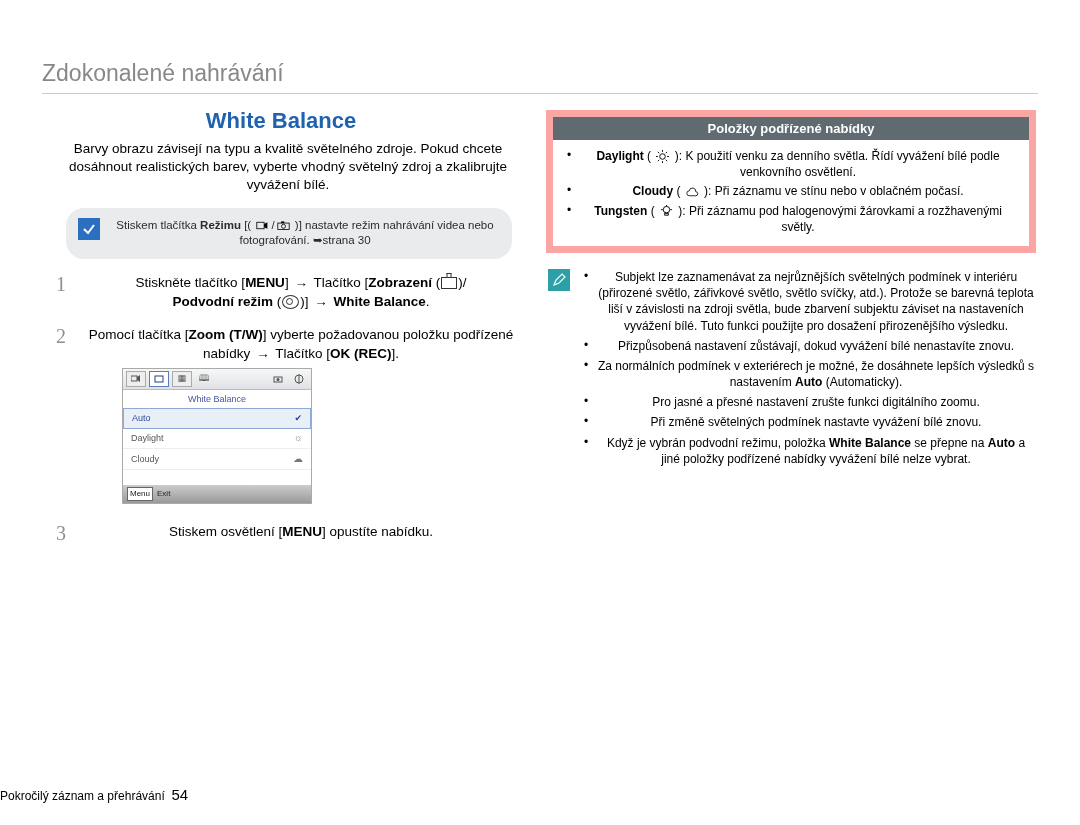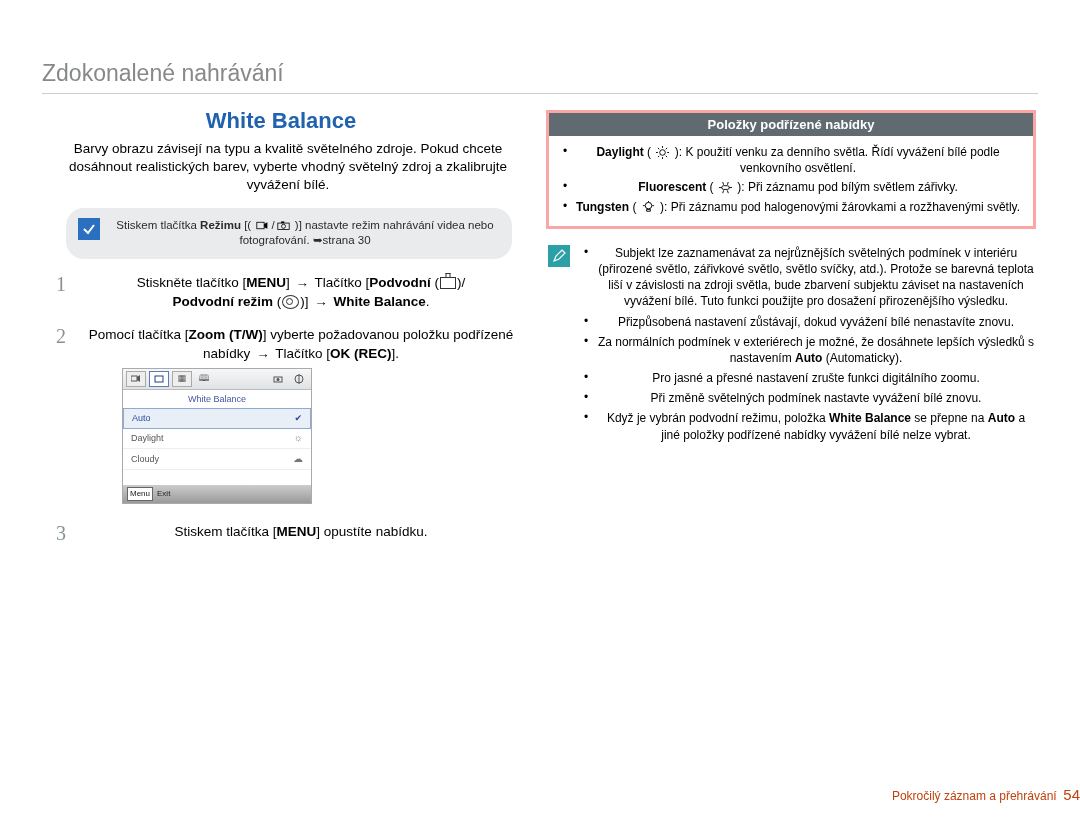--- a/index.html
+++ b/index.html
@@ -161,21 +161,21 @@
   .ms-foot{
     background:linear-gradient(#ccc,#9a9a9a);
     font-size:8px;color:#222;
     padding:2px 4px;
     display:flex;align-items:center;gap:4px;
   }
   .ms-foot .m{background:#fff;border:1px solid #666;padding:0 2px;}
 
   
   .submenu-box{
-    border:3px solid #fca5a5;
+    border:7px solid #fca5a5;
     margin-top:2px;
   }
   .submenu-head{
     background:#5f6a71;color:#fff;font-weight:bold;
     font-size:13px;padding:4px 10px;
   }
   .submenu-body{
     padding:8px 12px;
   }
   .submenu-body ul{margin:0;padding-left:0;list-style:none;}
@@ -203,23 +203,23 @@
   .note2 ul{margin:0;padding:0;list-style:none;}
   .note2 li{
     position:relative;padding-left:14px;margin-bottom:4px;
   }
   .note2 li::before{content:"•";position:absolute;left:2px;top:-1px;}
 
   .footer{
     position:absolute;
     bottom:22px;
     left:0;right:0;
-    text-align:right;
+    text-align:left;
     font-size:12px;
-    color:#c2410c;
+    color:#000000;
   }
   .footer .pnum{font-size:15px;}
 </style>
 </head>
 <body>
 
 <div class="page">
   <h1 class="chapter">Zdokonalené nahrávání</h1>
   <hr class="hr">
 
@@ -246,21 +246,21 @@
               <rect x="5" y="1" width="4" height="2" fill="#000"></rect>
             </svg>
           <span> )] nastavte režim nahrávání videa nebo fotografování. </span><span>➥strana 30</span>
         </div>
       </div>
 
       <ol class="steps">
         <li>
           <span>Stiskněte tlačítko [</span><span class="bold">MENU</span><span>] </span>
           <span class="arrow">→</span>
-          <span> Tlačítko [</span><span class="bold">Podvodní</span><span> (</span><span class="disp-icon"></span><span>)/</span>
+          <span> Tlačítko [</span><span class="bold">Zobrazení</span><span> (</span><span class="disp-icon"></span><span>)/</span>
           <br>
           <span class="bold">Podvodní režim</span><span> (</span><span class="diver-icon"></span><span>)] </span>
           <span class="arrow">→</span>
           <span class="bold">White Balance</span><span>.</span>
         </li>
         <li>
           <span>Pomocí tlačítka [</span><span class="bold">Zoom (T/W)</span><span>] vyberte požadovanou položku podřízené nabídky </span>
           <span class="arrow">→</span>
           <span> Tlačítko [</span><span class="bold">OK (REC)</span><span>].</span>
 
@@ -307,21 +307,21 @@
                 <span class="mic">☁</span>
               </div>
             <div class="ms-blank"></div>
             <div class="ms-foot">
                 <span class="m">Menu</span>
                 <span>Exit</span>
               </div>
           </div>
         </li>
         <li>
-          <span>Stiskem tlačítka [</span><span class="bold">MENU</span><span>] opustíte nabídku.</span>
+          <span>Stiskem osvětlení [</span><span class="bold">MENU</span><span>] opustíte nabídku.</span>
         </li>
       </ol>
     </div>
 
     <div class="col col-right">
       <div class="submenu-box">
         <div class="submenu-head">Položky podřízené nabídky</div>
         <div class="submenu-body">
           <ul id="submenu-list">
               <li><span class="bold">Daylight</span> ( <svg class="wb-icon" viewBox="0 0 14 14">
@@ -330,29 +330,23 @@
                     <line x1="7" y1="0" x2="7" y2="2"></line>
                     <line x1="7" y1="12" x2="7" y2="14"></line>
                     <line x1="0" y1="7" x2="2" y2="7"></line>
                     <line x1="12" y1="7" x2="14" y2="7"></line>
                     <line x1="2" y1="2" x2="3.5" y2="3.5"></line>
                     <line x1="10.5" y1="10.5" x2="12" y2="12"></line>
                     <line x1="2" y1="12" x2="3.5" y2="10.5"></line>
                     <line x1="10.5" y1="3.5" x2="12" y2="2"></line>
                   </g>
                 </svg> ): K použití venku za denního světla. Řídí vyvážení bílé podle venkovního osvětlení.</li>
-              <li><span class="bold">Fluorescent</span> ( <svg class="wb-icon" viewBox="0 0 14 14">
-                  <rect x="3" y="4" width="8" height="4" rx="2" fill="none" stroke="#000"></rect>
-                  <line x1="3" y1="6" x2="0" y2="6" stroke="#000"></line>
-                  <line x1="11" y1="6" x2="14" y2="6" stroke="#000"></line>
-                  <line x1="5" y1="3" x2="4" y2="0" stroke="#000"></line>
-                  <line x1="9" y1="3" x2="10" y2="0" stroke="#000"></line>
-                  <line x1="5" y1="9" x2="4" y2="12" stroke="#000"></line>
-                  <line x1="9" y1="9" x2="10" y2="12" stroke="#000"></line>
-                </svg> ): Při záznamu pod bílým světlem zářivky.</li>
+              <li><span class="bold">Cloudy</span> ( <svg class="wb-icon" viewBox="0 0 16 12">
+                  <path d="M4 10A3 3 0 014 4 4 4 0 0112 5 2.5 2.5 0 0112 10Z" fill="none" stroke="#000"></path>
+                </svg> ): Při záznamu ve stínu nebo v oblačném počasí.</li>
               <li><span class="bold">Tungsten</span> ( <svg class="wb-icon" viewBox="0 0 14 14">
                   <circle cx="7" cy="5" r="3.5" fill="none" stroke="#000"></circle>
                   <path d="M5 9 H9 V11 H5 Z" fill="none" stroke="#000"></path>
                   <line x1="1" y1="5" x2="3" y2="5" stroke="#000"></line>
                   <line x1="11" y1="5" x2="13" y2="5" stroke="#000"></line>
                   <line x1="7" y1="0" x2="7" y2="1.5" stroke="#000"></line>
                 </svg> ): Při záznamu pod halogenovými žárovkami a rozžhavenými světly.</li>
             </ul>
         </div>
       </div>

